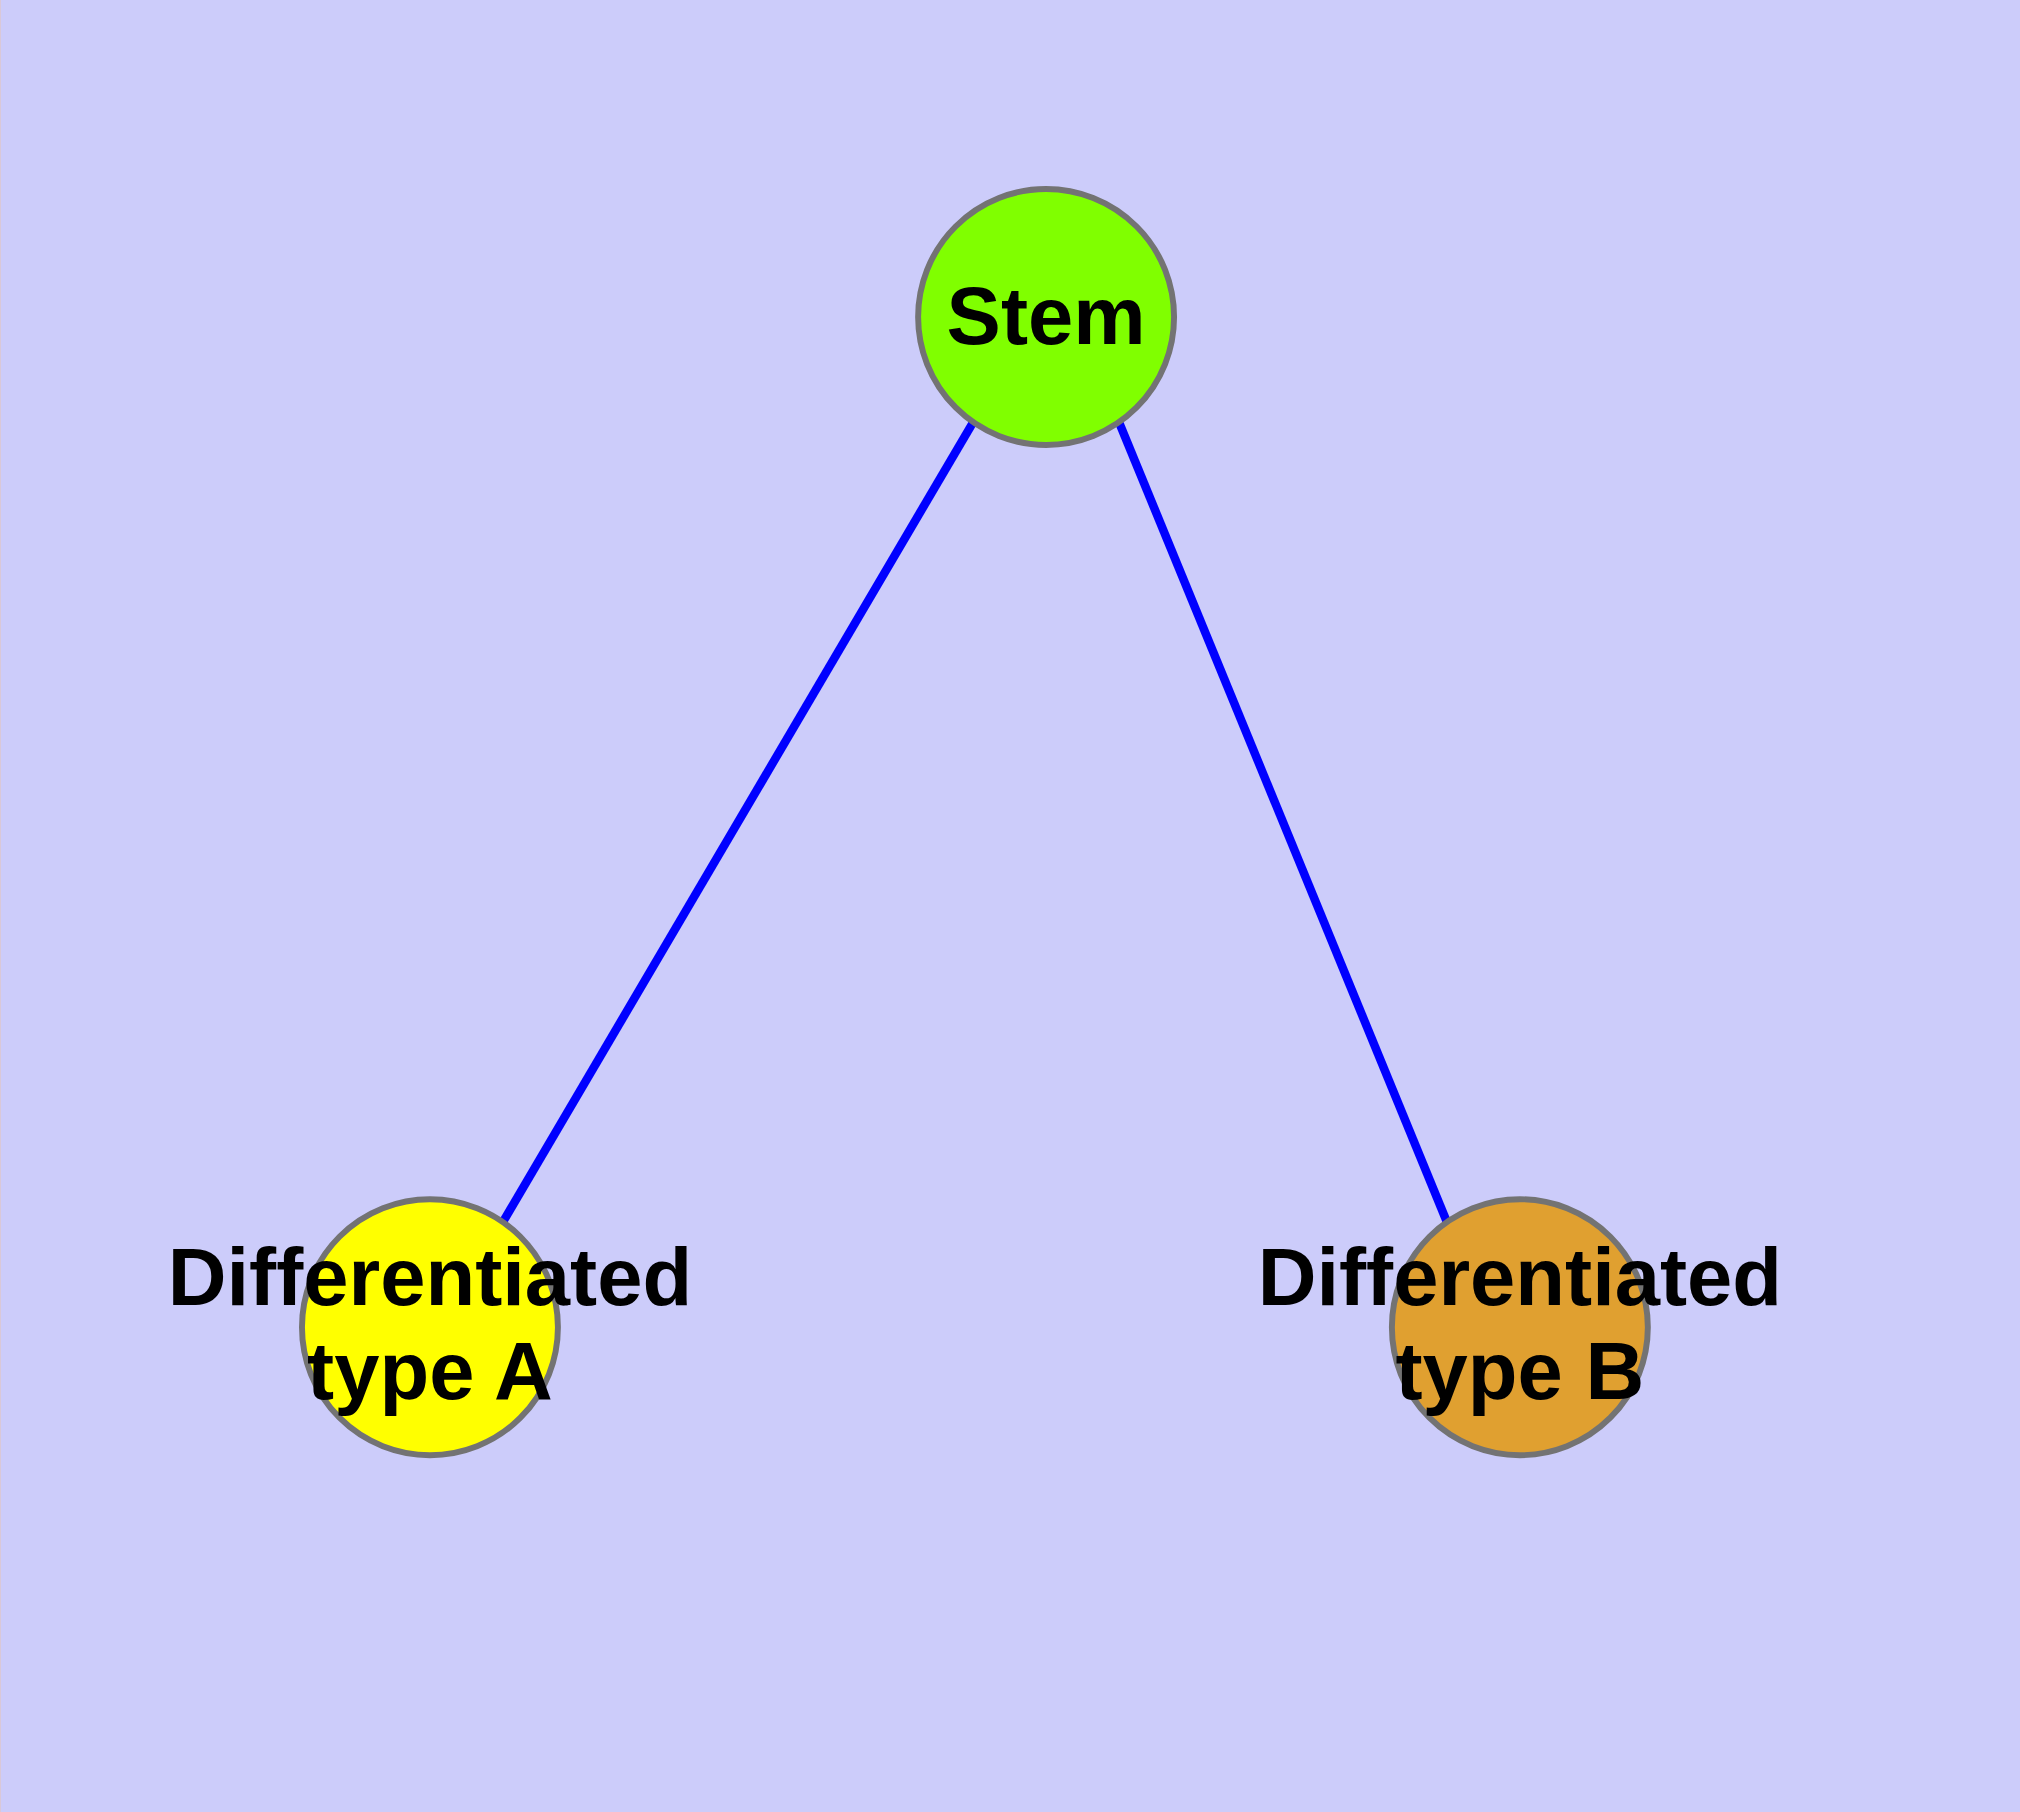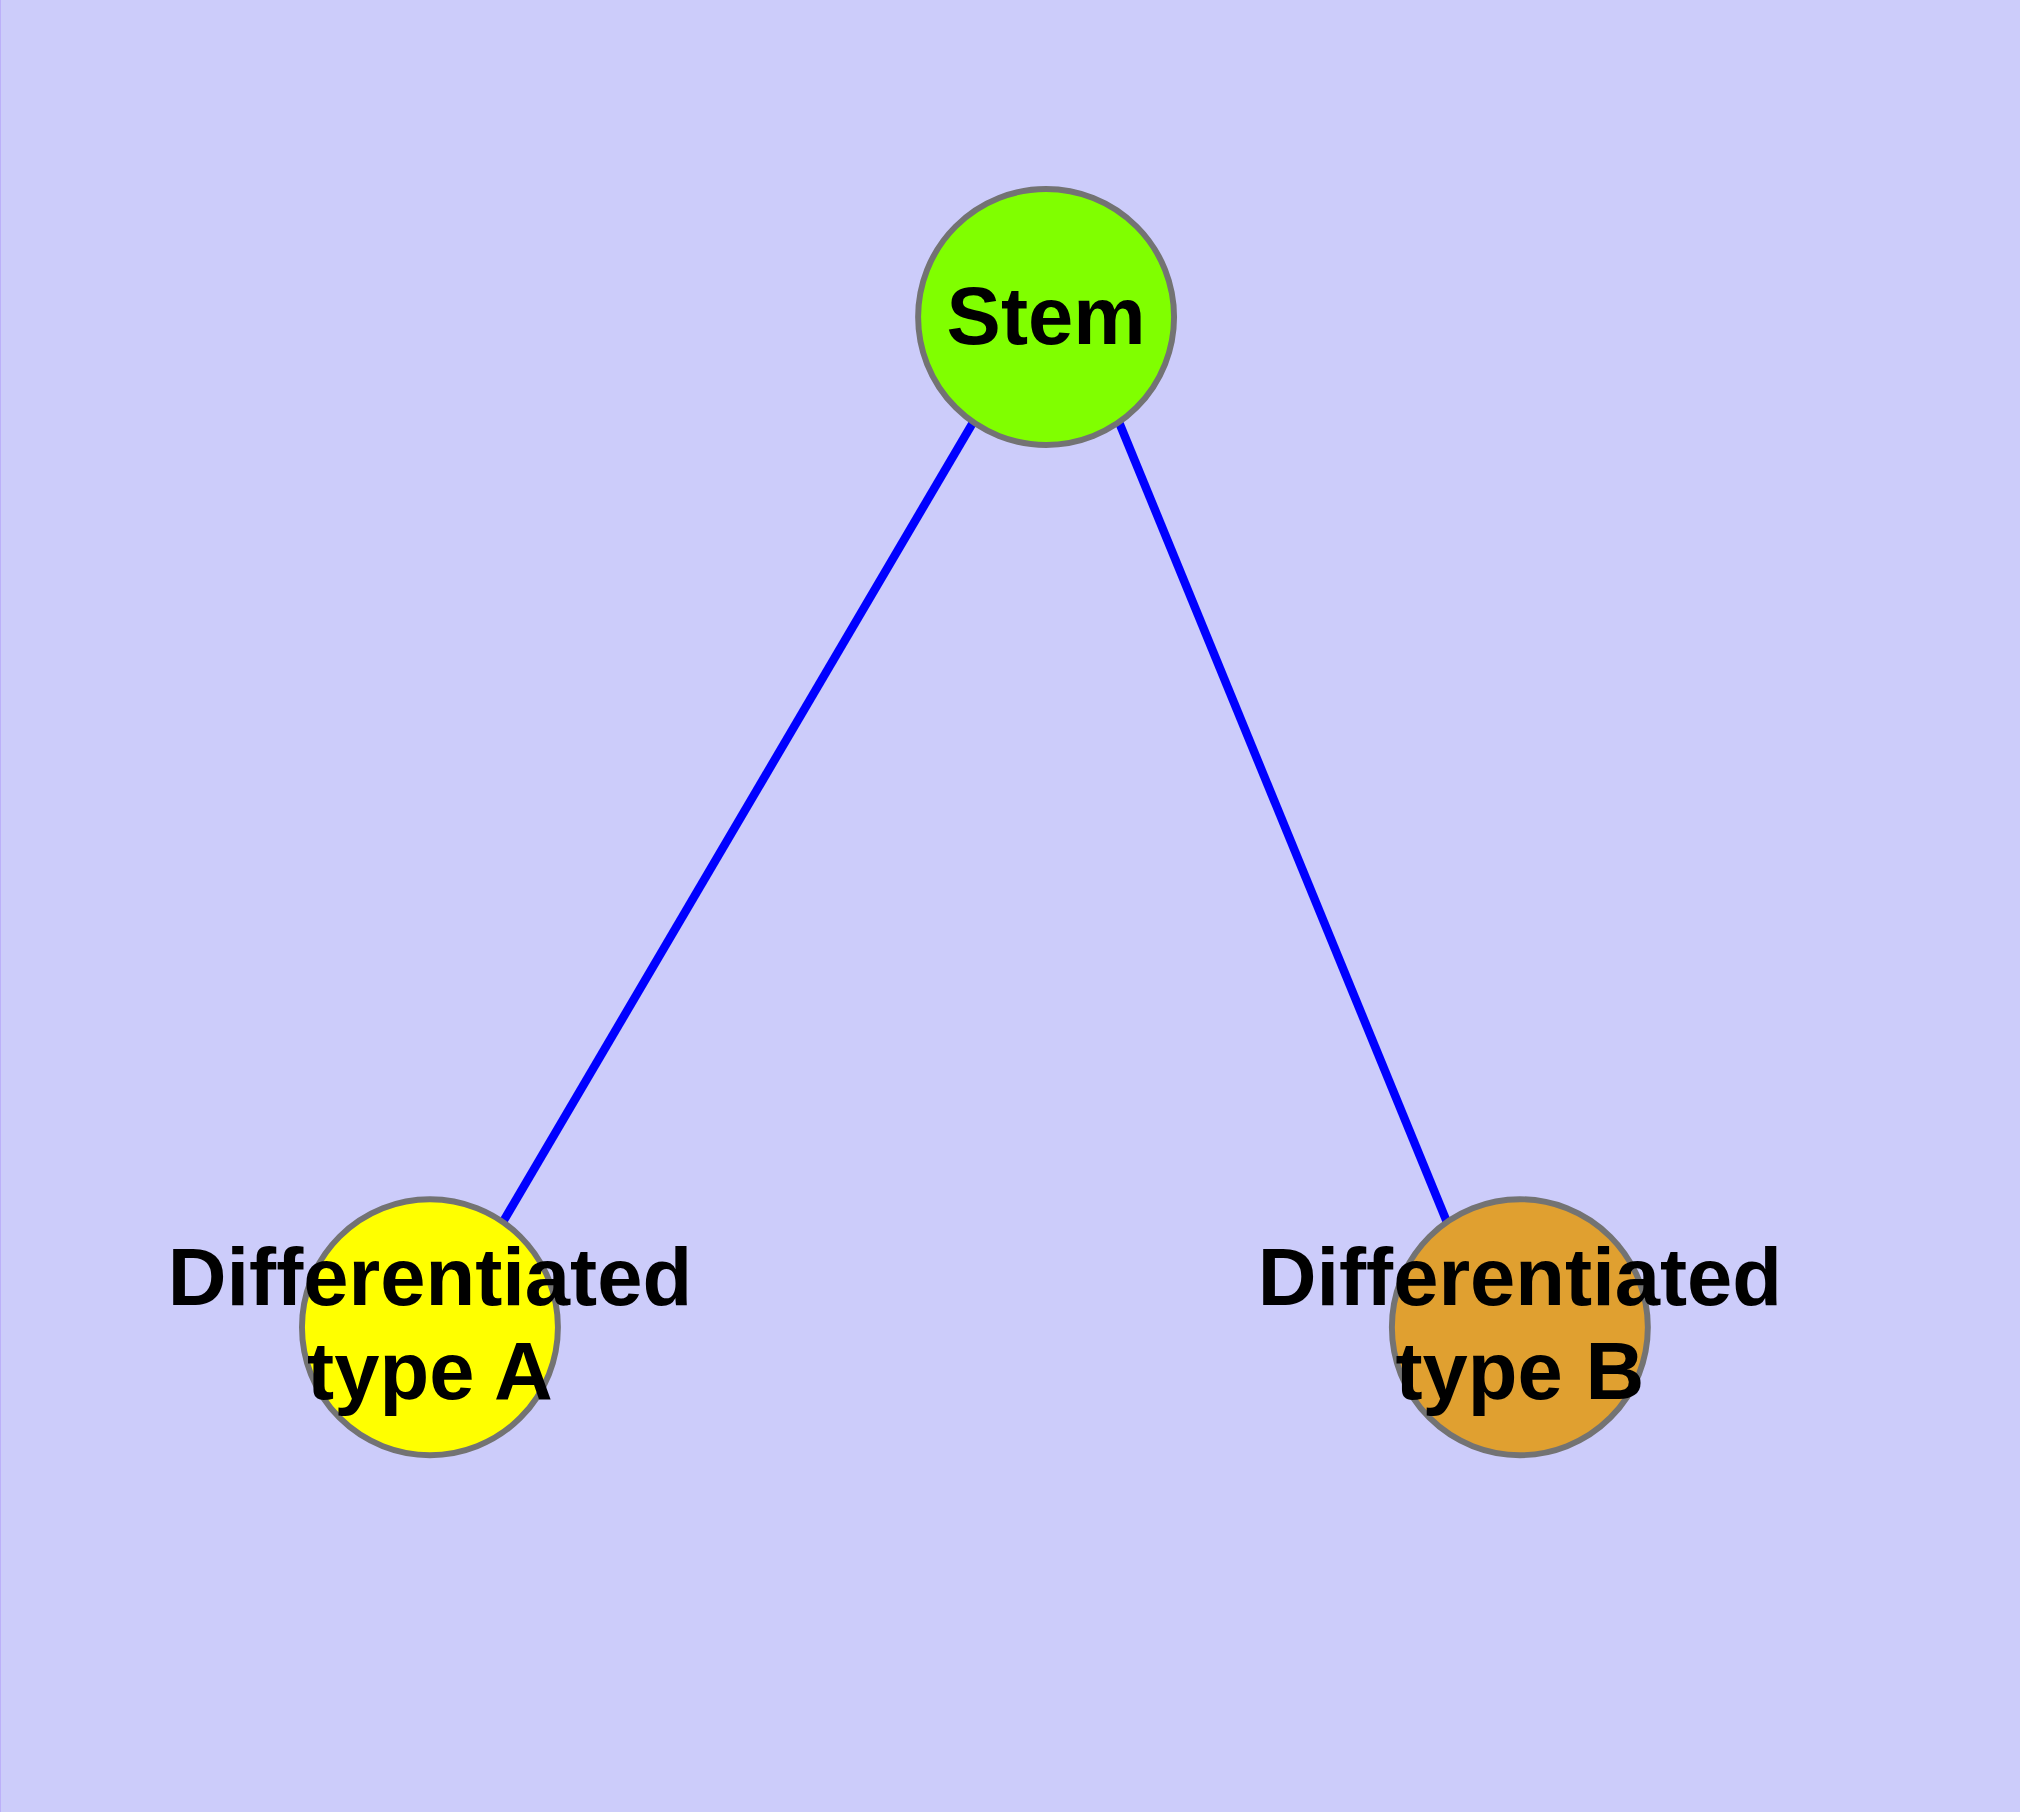--- a/index.html
+++ b/index.html
@@ -8,21 +8,21 @@
     padding: 0;
     background: #ccccfa;
   }
   body {
     font-family: "Liberation Sans", sans-serif;
   }
   #stage {
     position: relative;
     width: 2021px;
     height: 1812px;
-    background: #8b5cf6;
+    background: #fdba74;
     overflow: hidden;
   }
   #graph-svg {
     position: absolute;
     left: 0;
     top: 0;
     width: 2021px;
     height: 1812px;
     display: block;
   }

